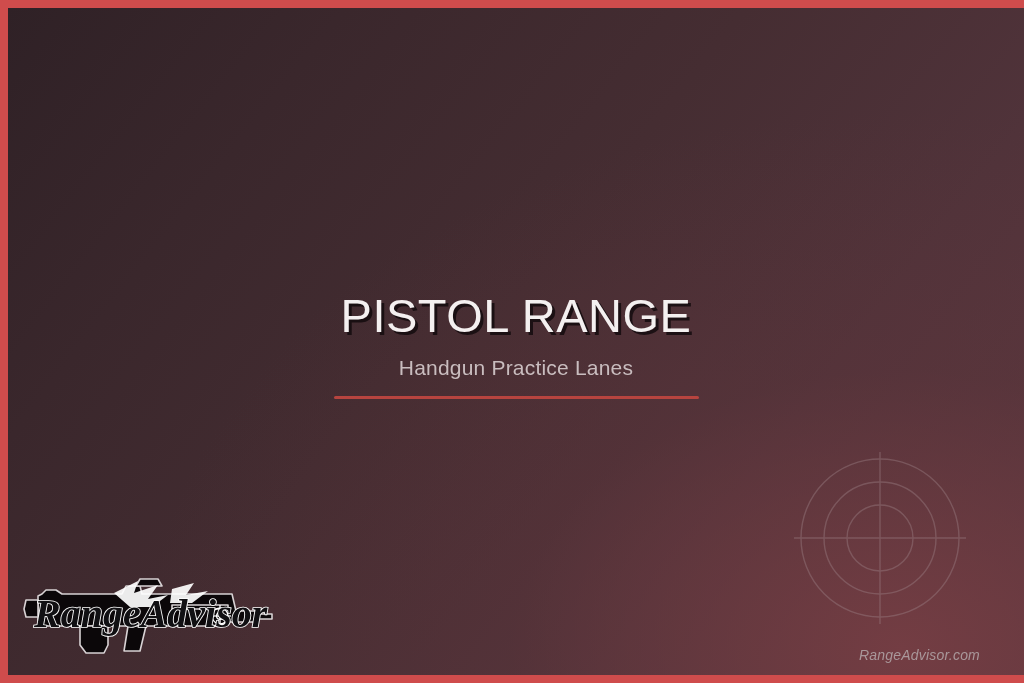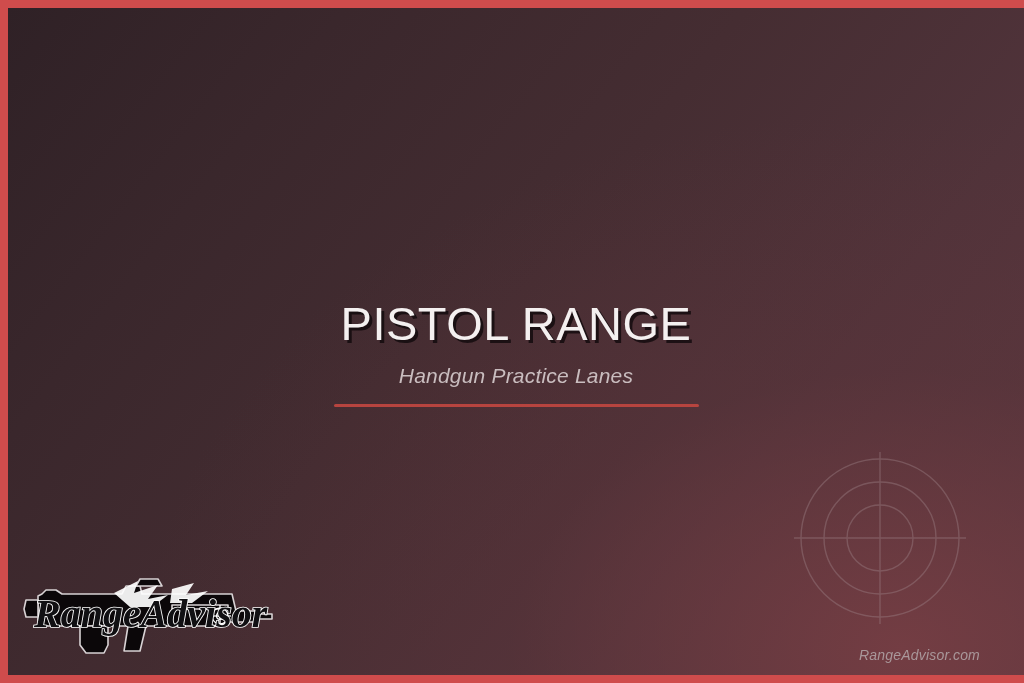--- a/index.html
+++ b/index.html
@@ -47,29 +47,28 @@
     top: 280px;
     text-align: center;
   }
   #page-title {
     font-size: 47px;
     line-height: 1.0;
     font-weight: 400;
     color: #f4f0f0;
     letter-spacing: 0.5px;
     text-shadow: 3px 3px 0px rgba(14,8,10,0.78);
-    margin: 12px;
+    margin: 4px;
   }
   #page-subtitle {
     margin: 17px 0 0 0;
     font-size: 21px;
     font-weight: 400;
     color: #c9bdbf;
     letter-spacing: 0.2px;
-    font-style: italic;
   }
   #accent-rule {
     margin: 16px auto 0 auto;
     width: 365px;
     height: 3px;
     background: #b7443f;
     border-radius: 2px;
   }
 
   

